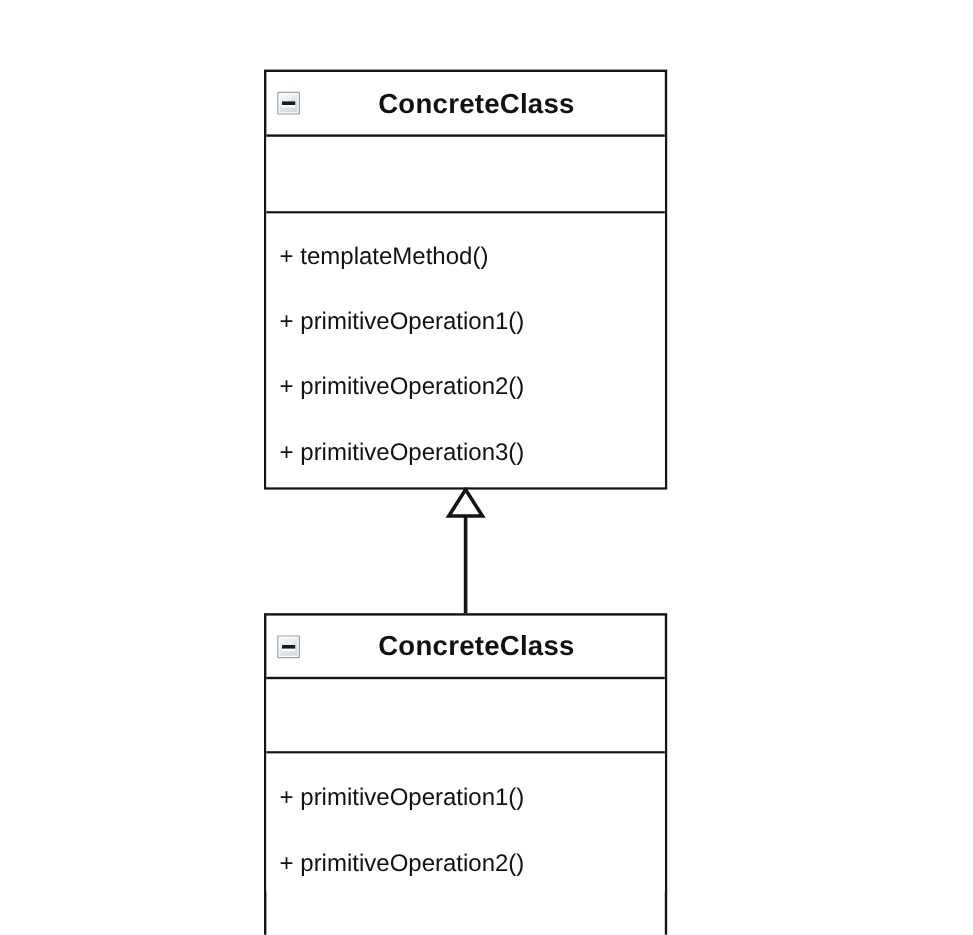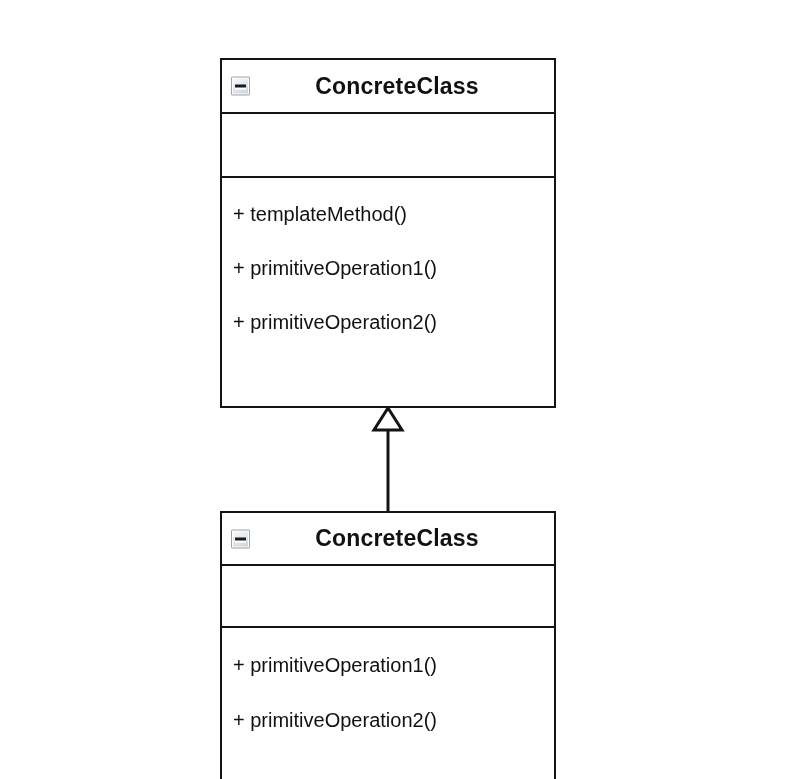--- a/index.html
+++ b/index.html
@@ -125,20 +125,21 @@
       </span>
       <span class="uml-title">ConcreteClass</span>
     </div>
 
     <div class="uml-attributes" style="height:64px;"></div>
 
     <div class="uml-operations" style="height:228px;">
       <span class="uml-member" style="top:26px;">+ templateMethod()</span>
       <span class="uml-member" style="top:80px;">+ primitiveOperation1()</span>
       <span class="uml-member" style="top:134px;">+ primitiveOperation2()</span>
+      <span class="uml-member" style="top:189px;">+ primitiveOperation3()</span>
     </div>
   </div>
 
   <div class="generalization" style="left:360px; top:406px; width:56px; height:106px;">
     <svg width="56" height="106" viewBox="0 0 56 106">
 
       <polygon points="28,2 42,24 14,24" fill="#ffffff" stroke="#141414" stroke-width="3" stroke-linejoin="miter"></polygon>
 
       <line x1="28" y1="24" x2="28" y2="106" stroke="#141414" stroke-width="3"></line>
     </svg>

